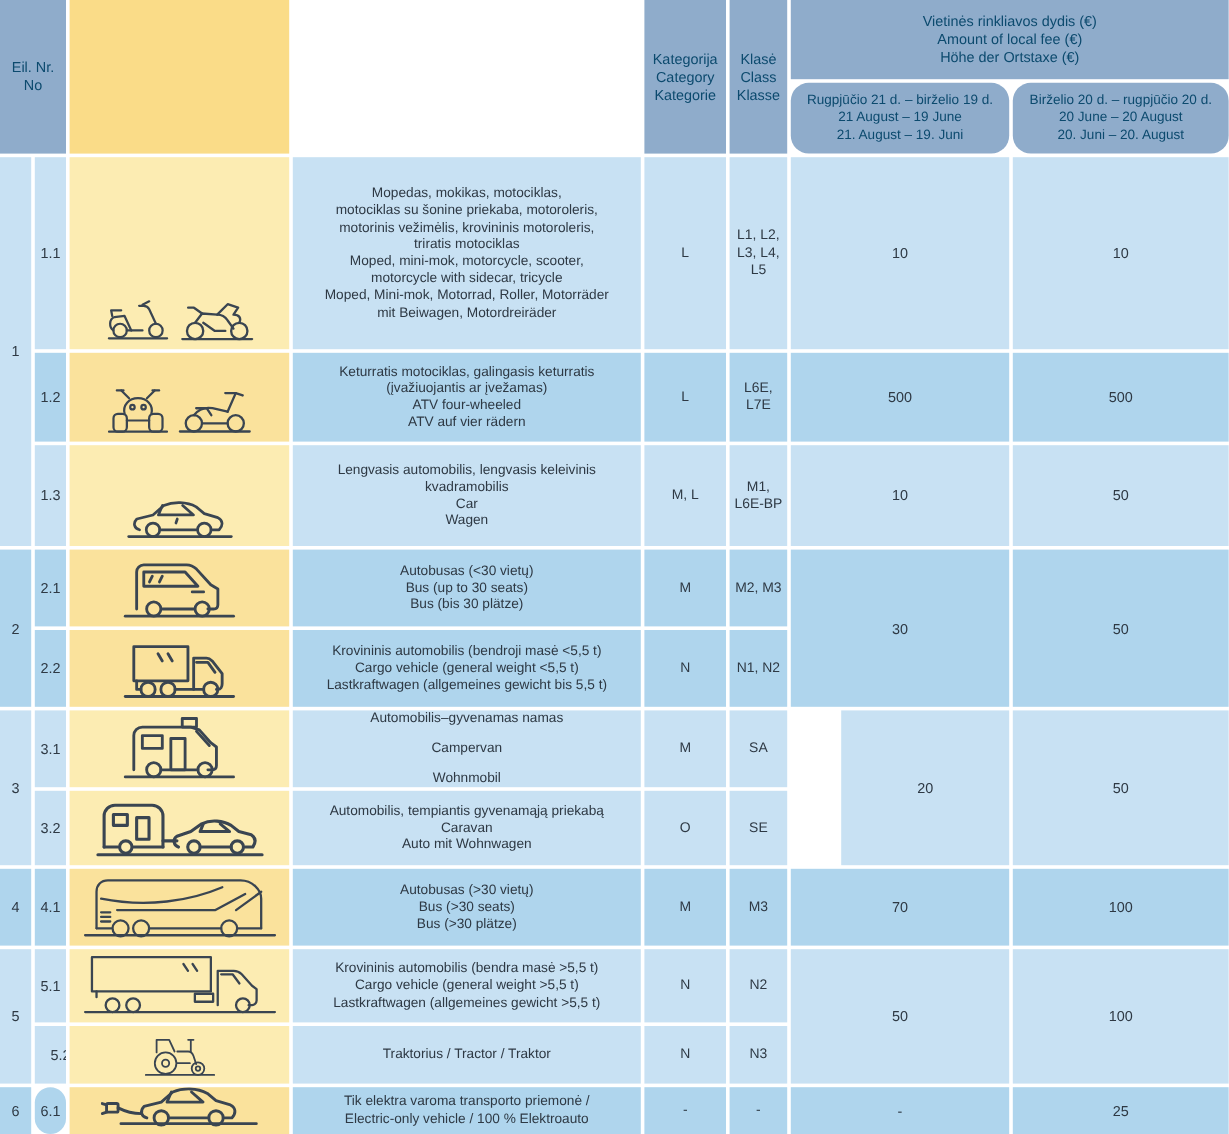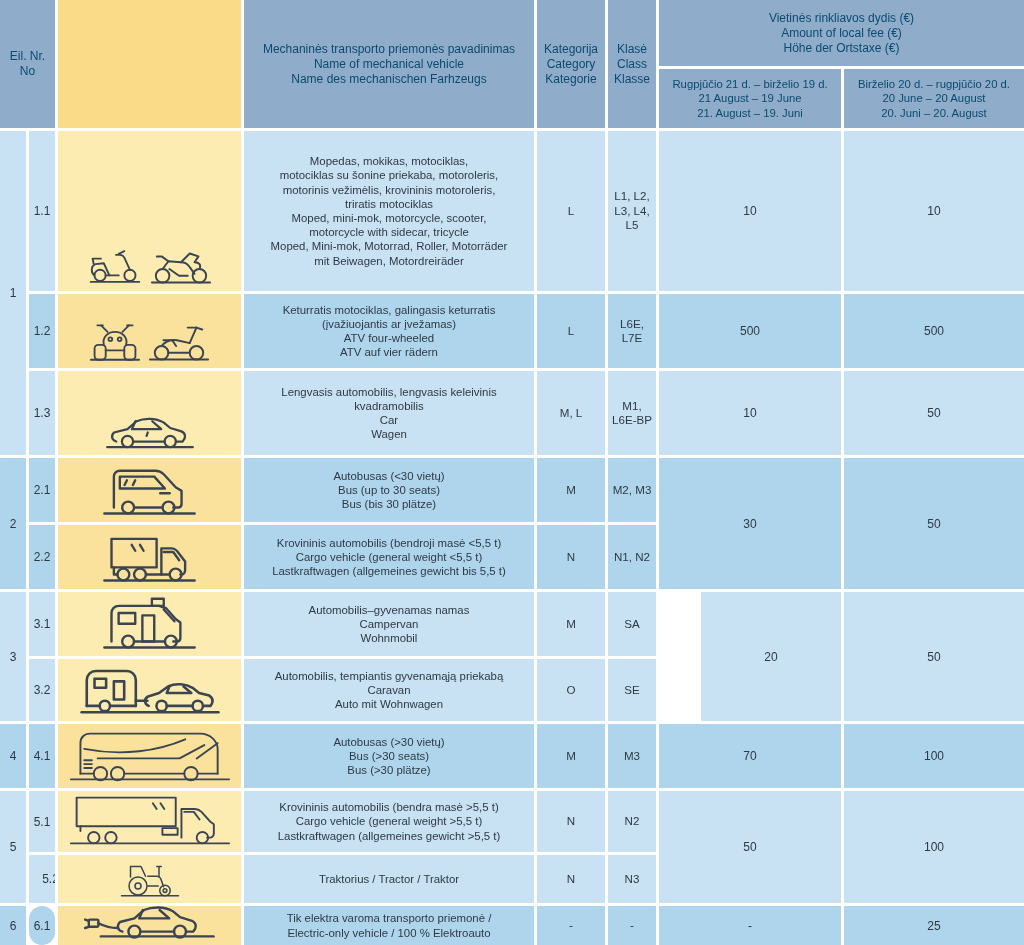--- a/index.html
+++ b/index.html
@@ -10,21 +10,21 @@
     grid-template-columns:26px 26px 183px 290px 68px 48px 182px 180px;
     grid-template-rows:66px 59px 160px 74px 84px 64px 64px 64px 62px 64px 61px 48px 39px;
     gap:3px;
     background:#ffffff;
   }
   .cell{
     display:flex;flex-direction:column;align-items:center;justify-content:center;
     text-align:center;overflow:hidden;
   }
   .head{background:#8FACCB;font-size:12px;line-height:15px;color:#0c4a6e;}
-  .subhead{font-size:11.3px;line-height:14.5px;}
+  .subhead{font-size:11.3px;line-height:14.5px;border-radius:15px;}
   .y-head{background:#FADC88;}
   .b-light{background:#C8E1F3;}
   .b-dark{background:#AFD5ED;}
   .y-light{background:#FCECB2;}
   .y-dark{background:#FAE29C;}
   .icon-cell{flex-direction:row;align-items:flex-end;justify-content:center;gap:7px;padding-bottom:5px;box-sizing:border-box;}
   .icon-cell svg{display:block;}
   .num{font-size:12px;}
   .name-cell{font-size:11.4px;line-height:14.2px;}
   .cat-cell,.cls-cell{font-size:11.6px;line-height:14.5px;}
@@ -36,25 +36,20 @@
 
 <div id="fee-table">
 
   <div class="cell head" style="grid-area:1/1/3/3">
     <div>Eil. Nr.</div>
     <div>No</div>
   </div>
 
   <div class="cell y-head" style="grid-area:1/3/3/4"></div>
 
-  <div class="cell head" style="grid-area:1/4/3/5">
-    <div>Mechaninės transporto priemonės pavadinimas</div>
-    <div>Name of mechanical vehicle</div>
-    <div>Name des mechanischen Farhzeugs</div>
-  </div>
 
   <div class="cell head" style="grid-area:1/5/3/6">
     <div>Kategorija</div>
     <div>Category</div>
     <div>Kategorie</div>
   </div>
 
   <div class="cell head" style="grid-area:1/6/3/7">
     <div>Klasė</div>
     <div>Class</div>
@@ -250,21 +245,21 @@
           <rect x="42" y="4" width="10" height="6"></rect>
           <rect x="14" y="16" width="14" height="9"></rect>
           <rect x="34" y="18" width="10" height="22"></rect>
           <path d="M52 13l9 10"></path>
           <circle cx="22" cy="40" r="5"></circle>
           <circle cx="58" cy="40" r="5"></circle>
           <path d="M27 40h26"></path>
         </svg>
       </span>
     </div>
-    <div class="cell name-cell b-light" style="grid-area: 8 / 4 / span 1;">
+    <div class="cell name-cell b-light" style="grid-area: 8 / 4 / span 1; justify-content: space-between;">
       <div>Automobilis–gyvenamas namas</div>
       <div>Campervan</div>
       <div>Wohnmobil</div>
     </div>
     <div class="cell cat-cell b-light" style="grid-area: 8 / 5 / span 1;">M</div>
     <div class="cell cls-cell b-light" style="grid-area: 8 / 6 / span 1;">
       <div>SA</div>
     </div>
     <div class="cell num b-light" style="grid-area: 9 / 2 / span 1;">3.2</div>
     <div class="cell icon-cell y-light" style="grid-area: 9 / 3 / span 1;">

